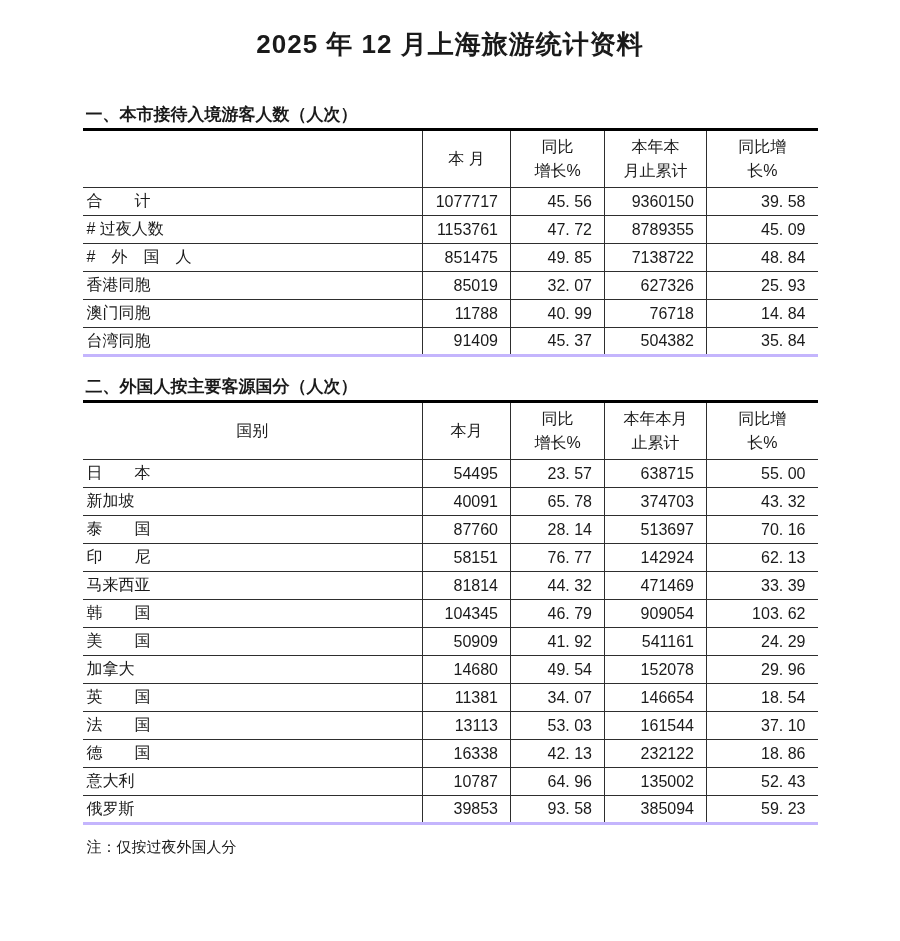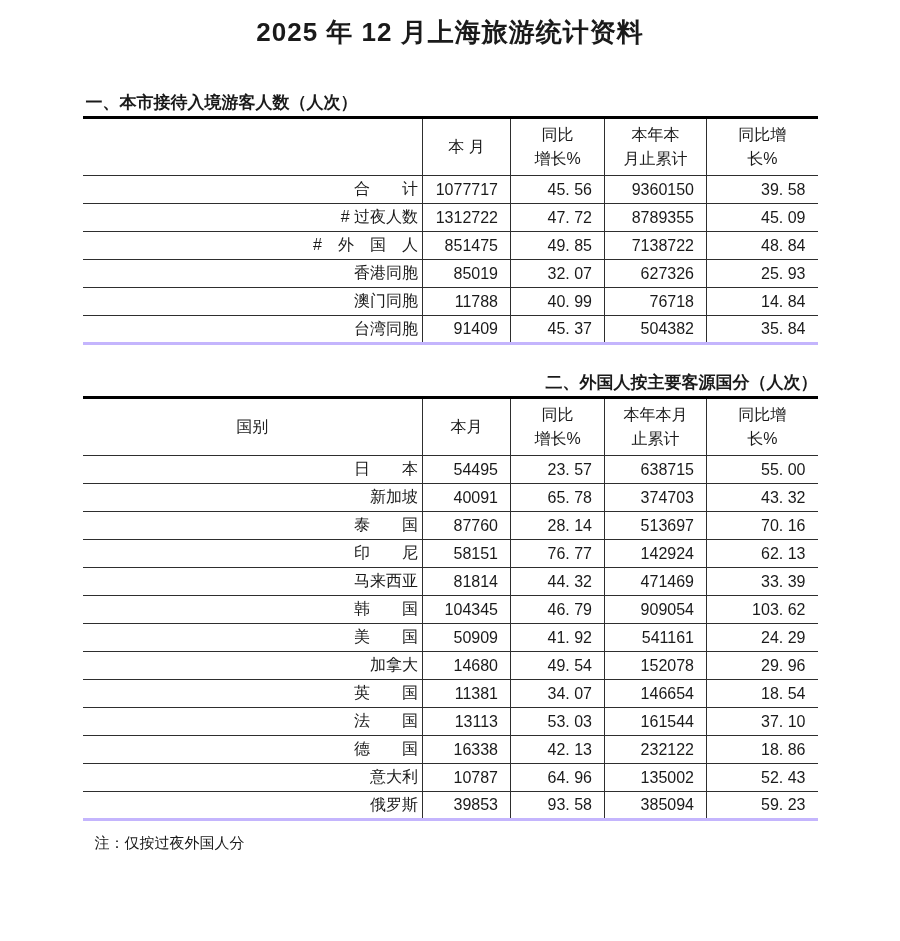--- a/index.html
+++ b/index.html
@@ -10,39 +10,39 @@
   body {
     width: 900px;
     height: 941px;
     font-family: "Liberation Sans", sans-serif;
     color: #1a1a1a;
     overflow: hidden;
   }
   .doc {
     width: 735px;
     margin: 0 auto;
-    padding-top: 16px;
+    padding-top: 28px;
   }
   .title {
     font-size: 26px;
     font-weight: 700;
     text-align: center;
     margin: 0;
     letter-spacing: 1px;
     line-height: 32px;
   }
   .section-heading {
     font-size: 17px;
     font-weight: 700;
     margin: 0;
     padding: 0 0 3px 3px;
     line-height: 21px;
   }
   .section-1 .section-heading { margin-top: 44px; }
-  .section-2 .section-heading { margin-top: 27px; text-align: right; }
+  .section-2 .section-heading { margin-top: 19px; }
 
   table.stat {
     width: 735px;
     table-layout: fixed;
     border-collapse: collapse;
     border-top: 3px solid #000000;
     border-bottom: 3px solid #c4b5fd;
   }
   table.stat th,
   table.stat td {
@@ -58,31 +58,31 @@
   }
   table.stat th {
     text-align: center;
     vertical-align: middle;
     padding: 4px 2px;
   }
   .section-1 thead tr { height: 58px; }
   .section-2 thead tr { height: 53px; }
   table.stat tbody tr { height: 28px; }
   td.label {
-    text-align: right;
+    text-align: left;
     padding: 0 4px;
   }
   td.num {
     text-align: right;
     padding: 0 12px 0 0;
   }
   th .hline { line-height: 24px; }
   .note {
     font-size: 15px;
-    margin: 12px 0 0 12px;
+    margin: 12px 0 0 4px;
     line-height: 19px;
   }
 </style>
 </head>
 <body>
 
 <div class="doc">
 
   <h1 class="title">2025 年 12 月上海旅游统计资料</h1>
 
@@ -121,21 +121,21 @@
       <tbody>
           <tr>
             <td class="label">合　　计</td>
             <td class="num">1077717</td>
             <td class="num">45. 56</td>
             <td class="num">9360150</td>
             <td class="num">39. 58</td>
           </tr>
           <tr>
             <td class="label"># 过夜人数</td>
-            <td class="num">1312722</td>
+            <td class="num">1153761</td>
             <td class="num">47. 72</td>
             <td class="num">8789355</td>
             <td class="num">45. 09</td>
           </tr>
           <tr>
             <td class="label">#　外　国　人</td>
             <td class="num">851475</td>
             <td class="num">49. 85</td>
             <td class="num">7138722</td>
             <td class="num">48. 84</td>

